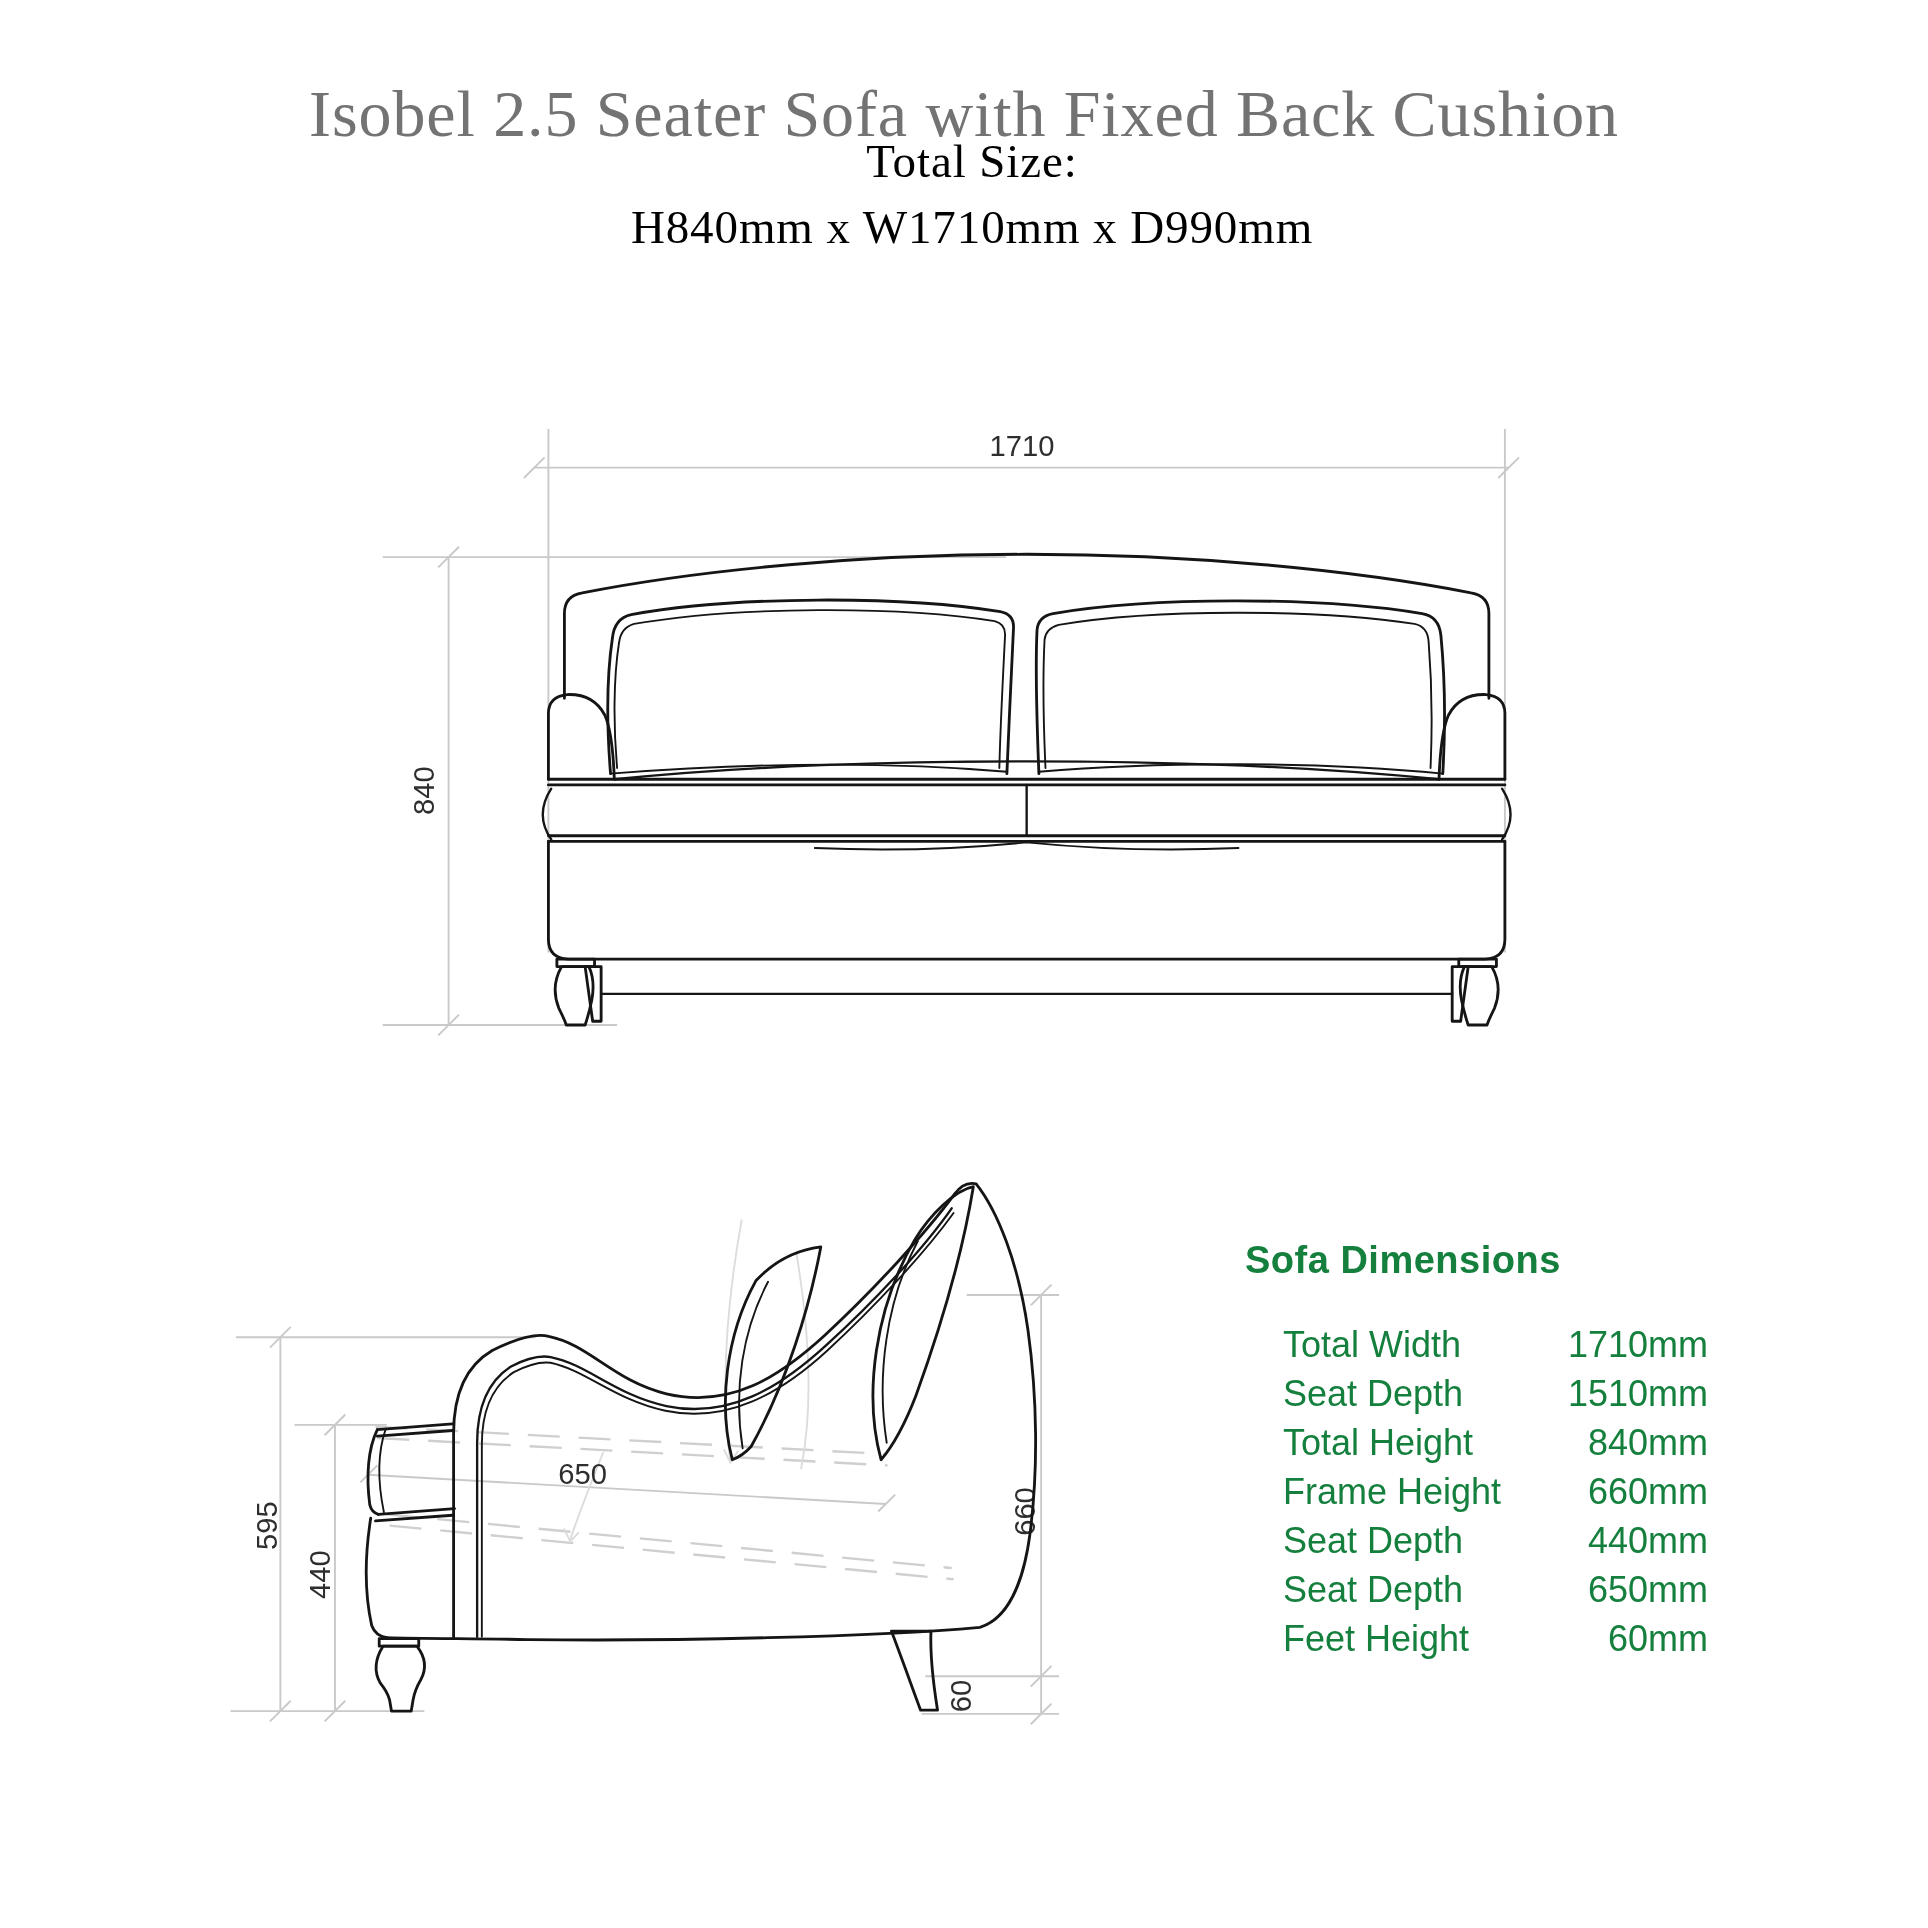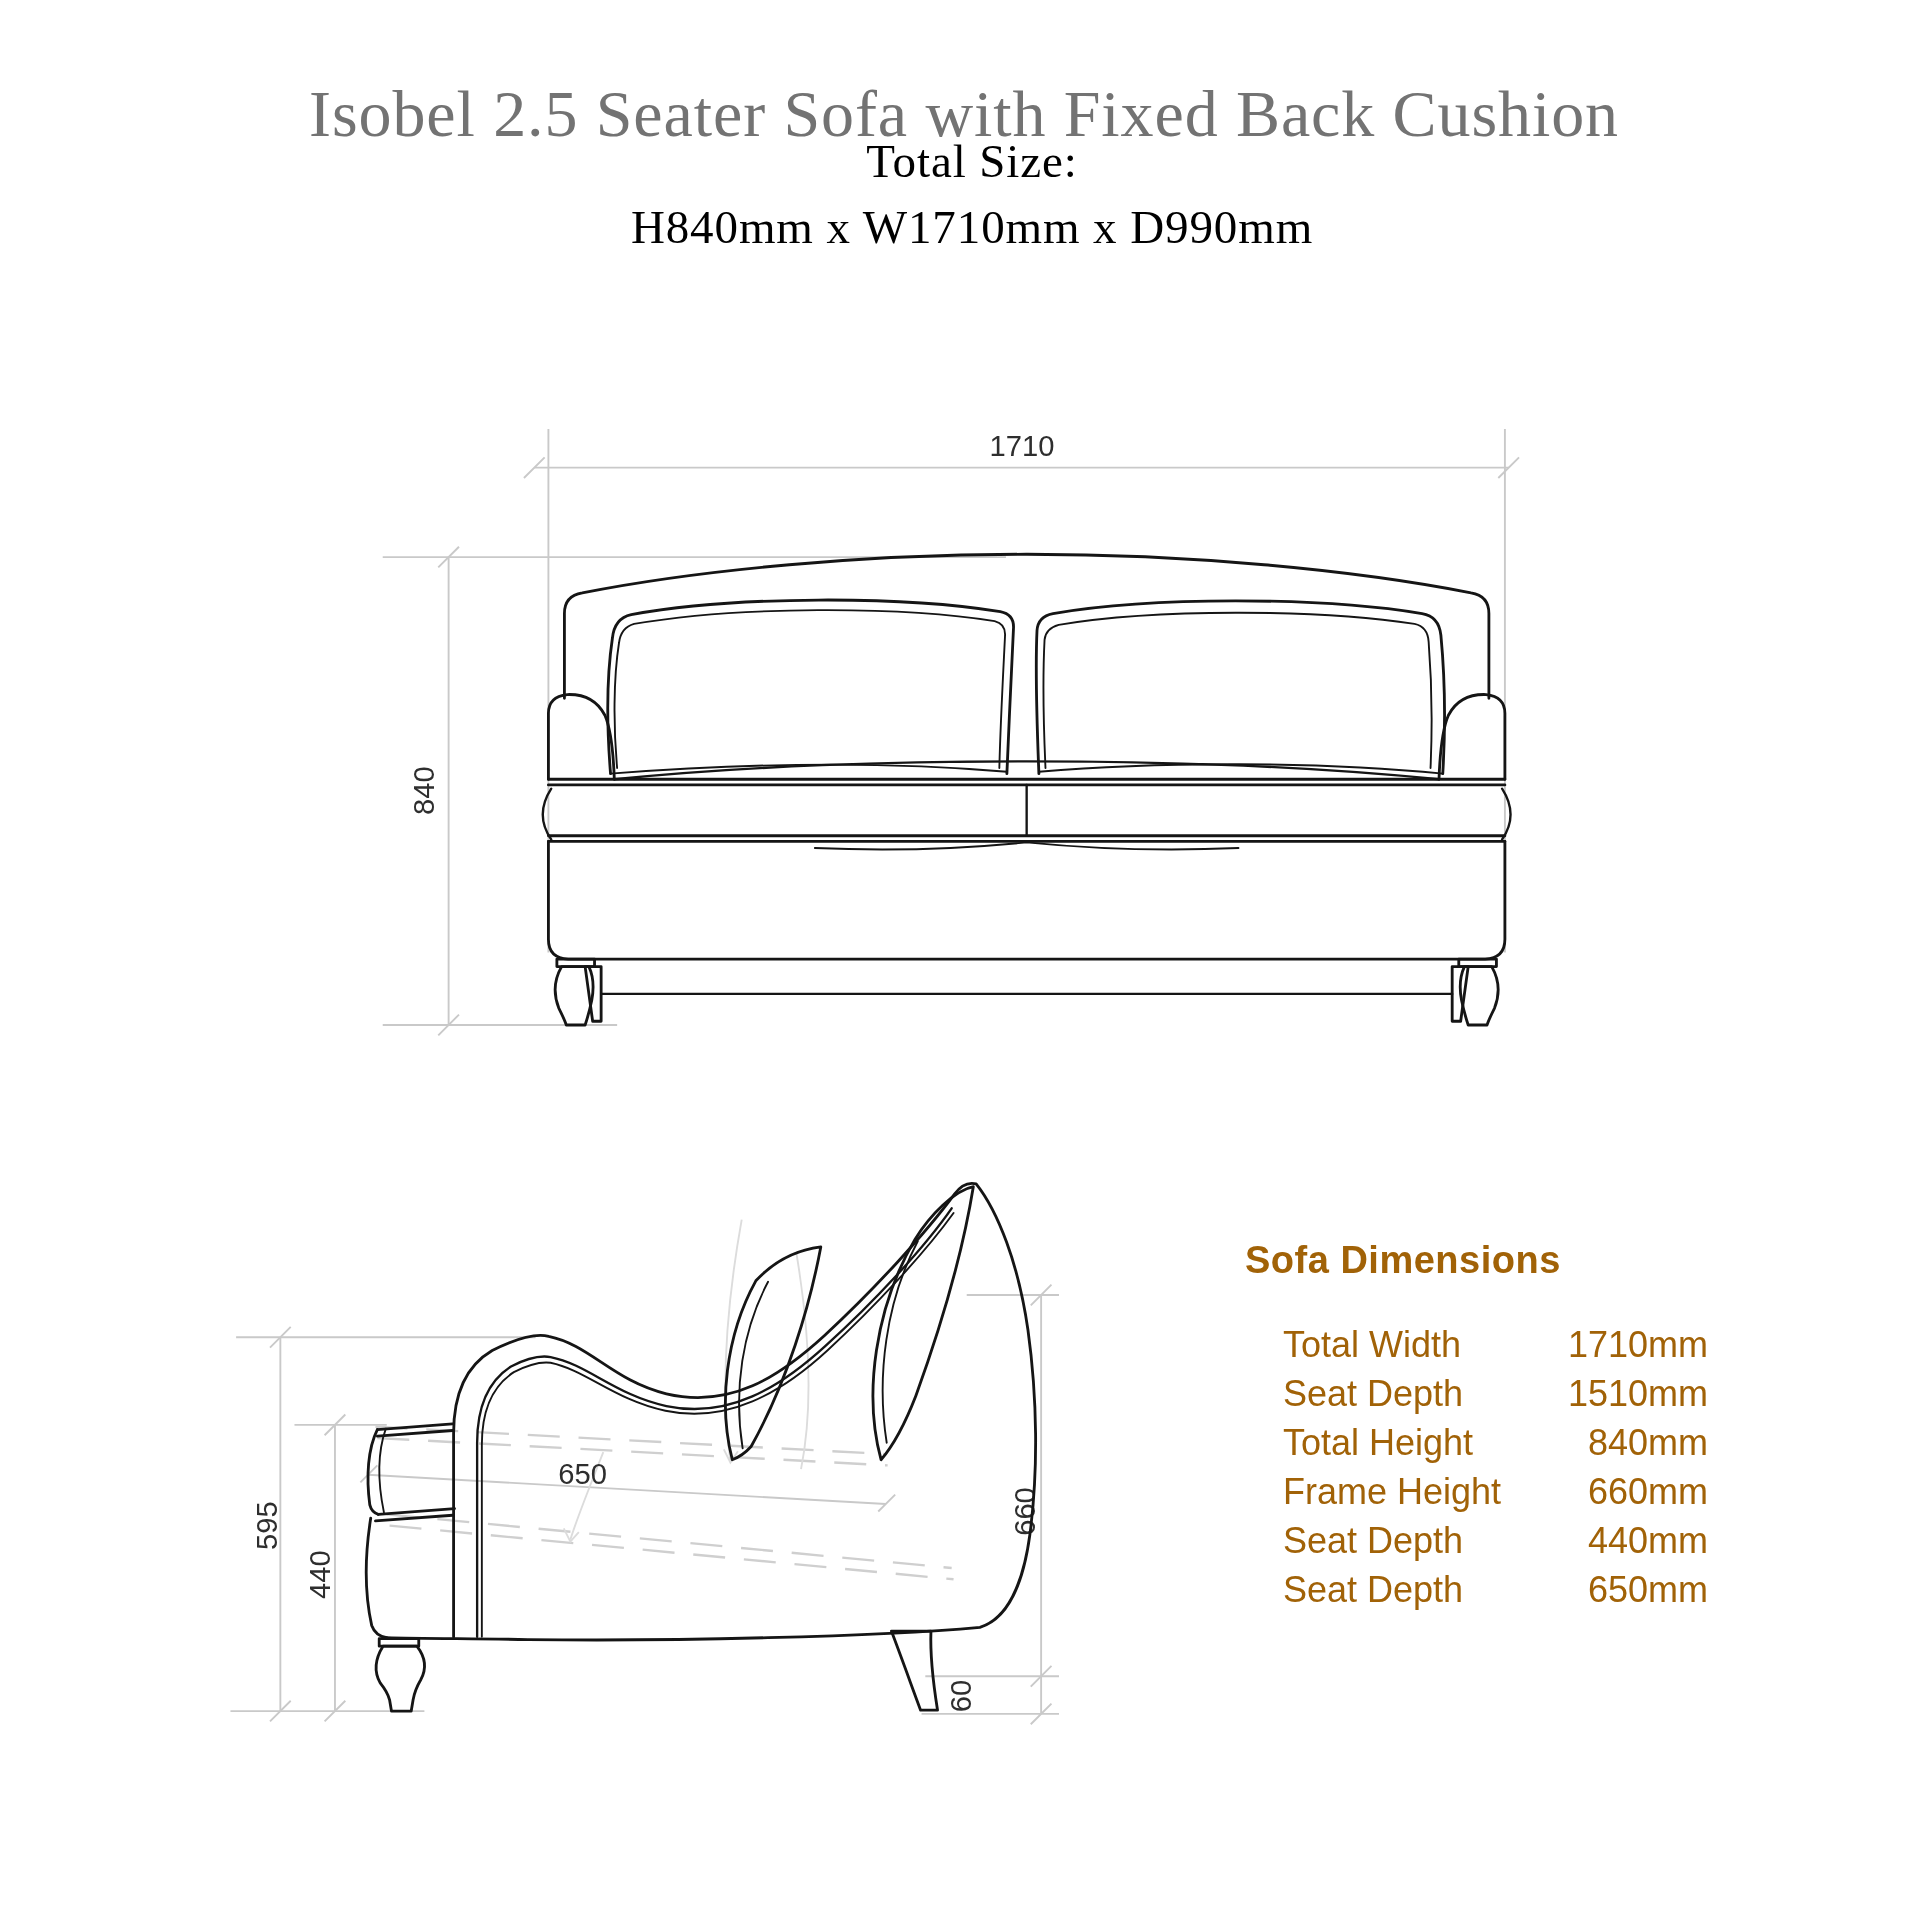--- a/index.html
+++ b/index.html
@@ -15,21 +15,21 @@
   }
   .subtitle{
     font-family:"Liberation Serif", serif;font-weight:400;font-size:47px;line-height:1;
     letter-spacing:0.9px;margin:8px;position:absolute;left:0;width:1928px;text-align:center;
   }
   .subtitle.line1{top:130px;}
   .subtitle.line2{top:196px;}
   .view{position:absolute;}
   #front-view{left:377px;top:414px;width:1224px;height:659px;}
   #side-view{left:217px;top:1149px;width:895px;height:612px;}
-  .dims-panel{position:absolute;left:1245px;top:1239px;width:463px;color:#a16207;}
+  .dims-panel{position:absolute;left:1245px;top:1239px;width:463px;color:#15803d;}
   .dims-heading{font-size:38px;font-weight:700;letter-spacing:0.5px;margin:0 0 38px 0;}
   .dim-row{display:flex;justify-content:space-between;align-items:baseline;height:49px;line-height:49px;}
   .dim-label{font-size:36px;margin-left:38px;}
   .dim-value{font-size:36px;text-align:right;}
   svg text{font-family:"Liberation Sans", sans-serif;}
   .dim-text{font-size:31px;fill:#2e2e2e;}
 </style>
 </head>
 <body>
 
@@ -159,15 +159,19 @@
         <span class="dim-value">660mm</span>
       </div>
       <div class="dim-row">
         <span class="dim-label">Seat Depth</span>
         <span class="dim-value">440mm</span>
       </div>
       <div class="dim-row">
         <span class="dim-label">Seat Depth</span>
         <span class="dim-value">650mm</span>
       </div>
+      <div class="dim-row">
+        <span class="dim-label">Feet Height</span>
+        <span class="dim-value">60mm</span>
+      </div>
     </div>
 </div>
 
 
 </body></html>

